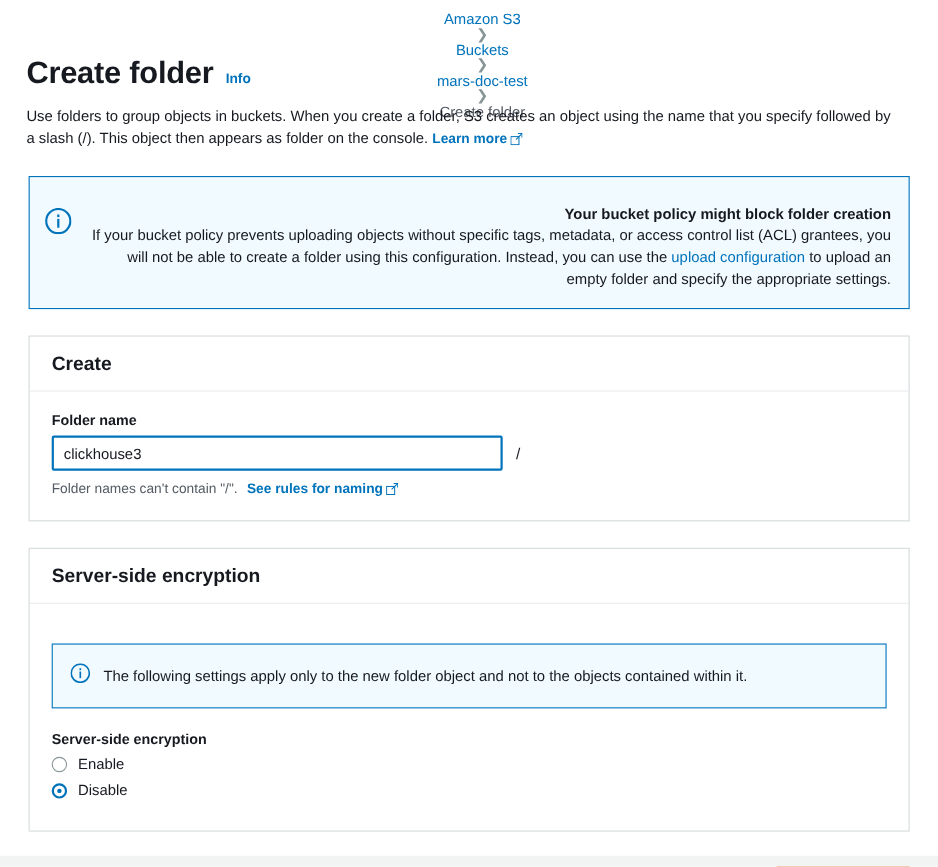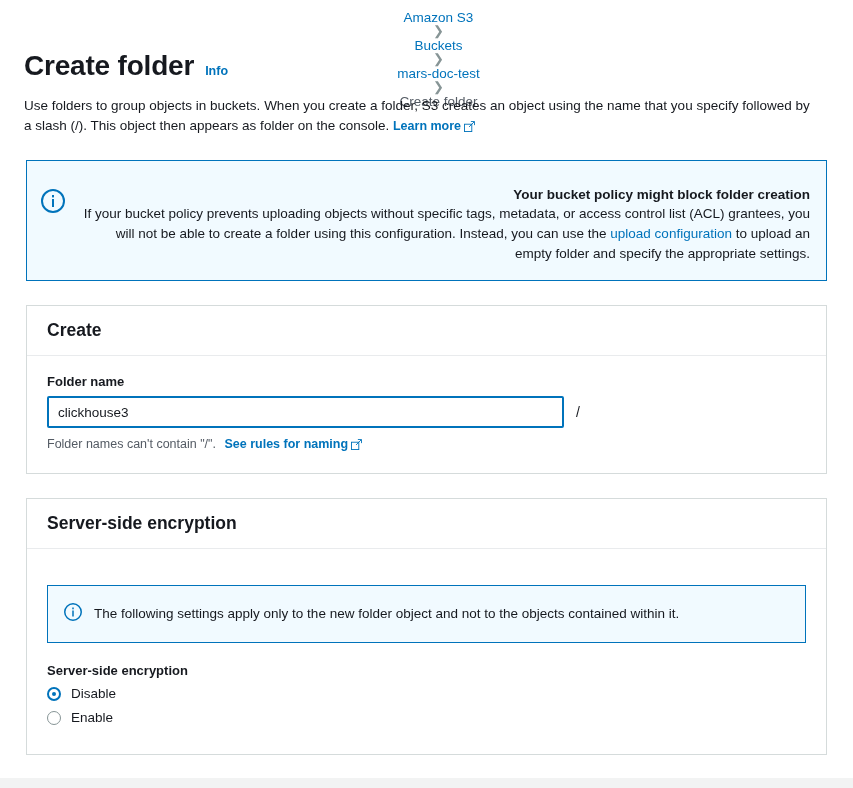--- a/index.html
+++ b/index.html
@@ -138,21 +138,21 @@
     font-size: 13px;
     font-weight: bold;
     color: #16191f;
     margin-bottom: 7px;
   }
   .input-row {
     display: flex;
     align-items: center;
   }
   .text-input {
-    width: 517px;
+    width: 410px;
     height: 32px;
     border: 2px solid #0073bb;
     border-radius: 2px;
     padding: 0 9px;
     font-size: 13.5px;
     font-family: "Liberation Sans", sans-serif;
     color: #16191f;
     outline: none;
     background: #ffffff;
   }
@@ -338,26 +338,26 @@
             <rect x="11" y="10" width="2" height="8" fill="#0073bb"></rect>
             <rect x="11" y="6" width="2" height="2.4" fill="#0073bb"></rect>
           </svg>
         </span>
         <div class="subalert-text">The following settings apply only to the new folder object and not to the objects contained within it.</div>
       </div>
 
       <div class="group-label">Server-side encryption</div>
 
       <div class="radio-row">
+        <span class="radio"></span>
+        <span class="radio-label">Enable</span>
+      </div>
+      <div class="radio-row">
         <span class="radio checked"></span>
         <span class="radio-label">Disable</span>
-      </div>
-      <div class="radio-row">
-        <span class="radio"></span>
-        <span class="radio-label">Enable</span>
       </div>
     </div>
   </section>
 
   <div class="actions">
     <button class="btn-link">Cancel</button>
     <button class="btn-primary">Create folder</button>
   </div>
 
   <div class="bottom-strip"></div>

